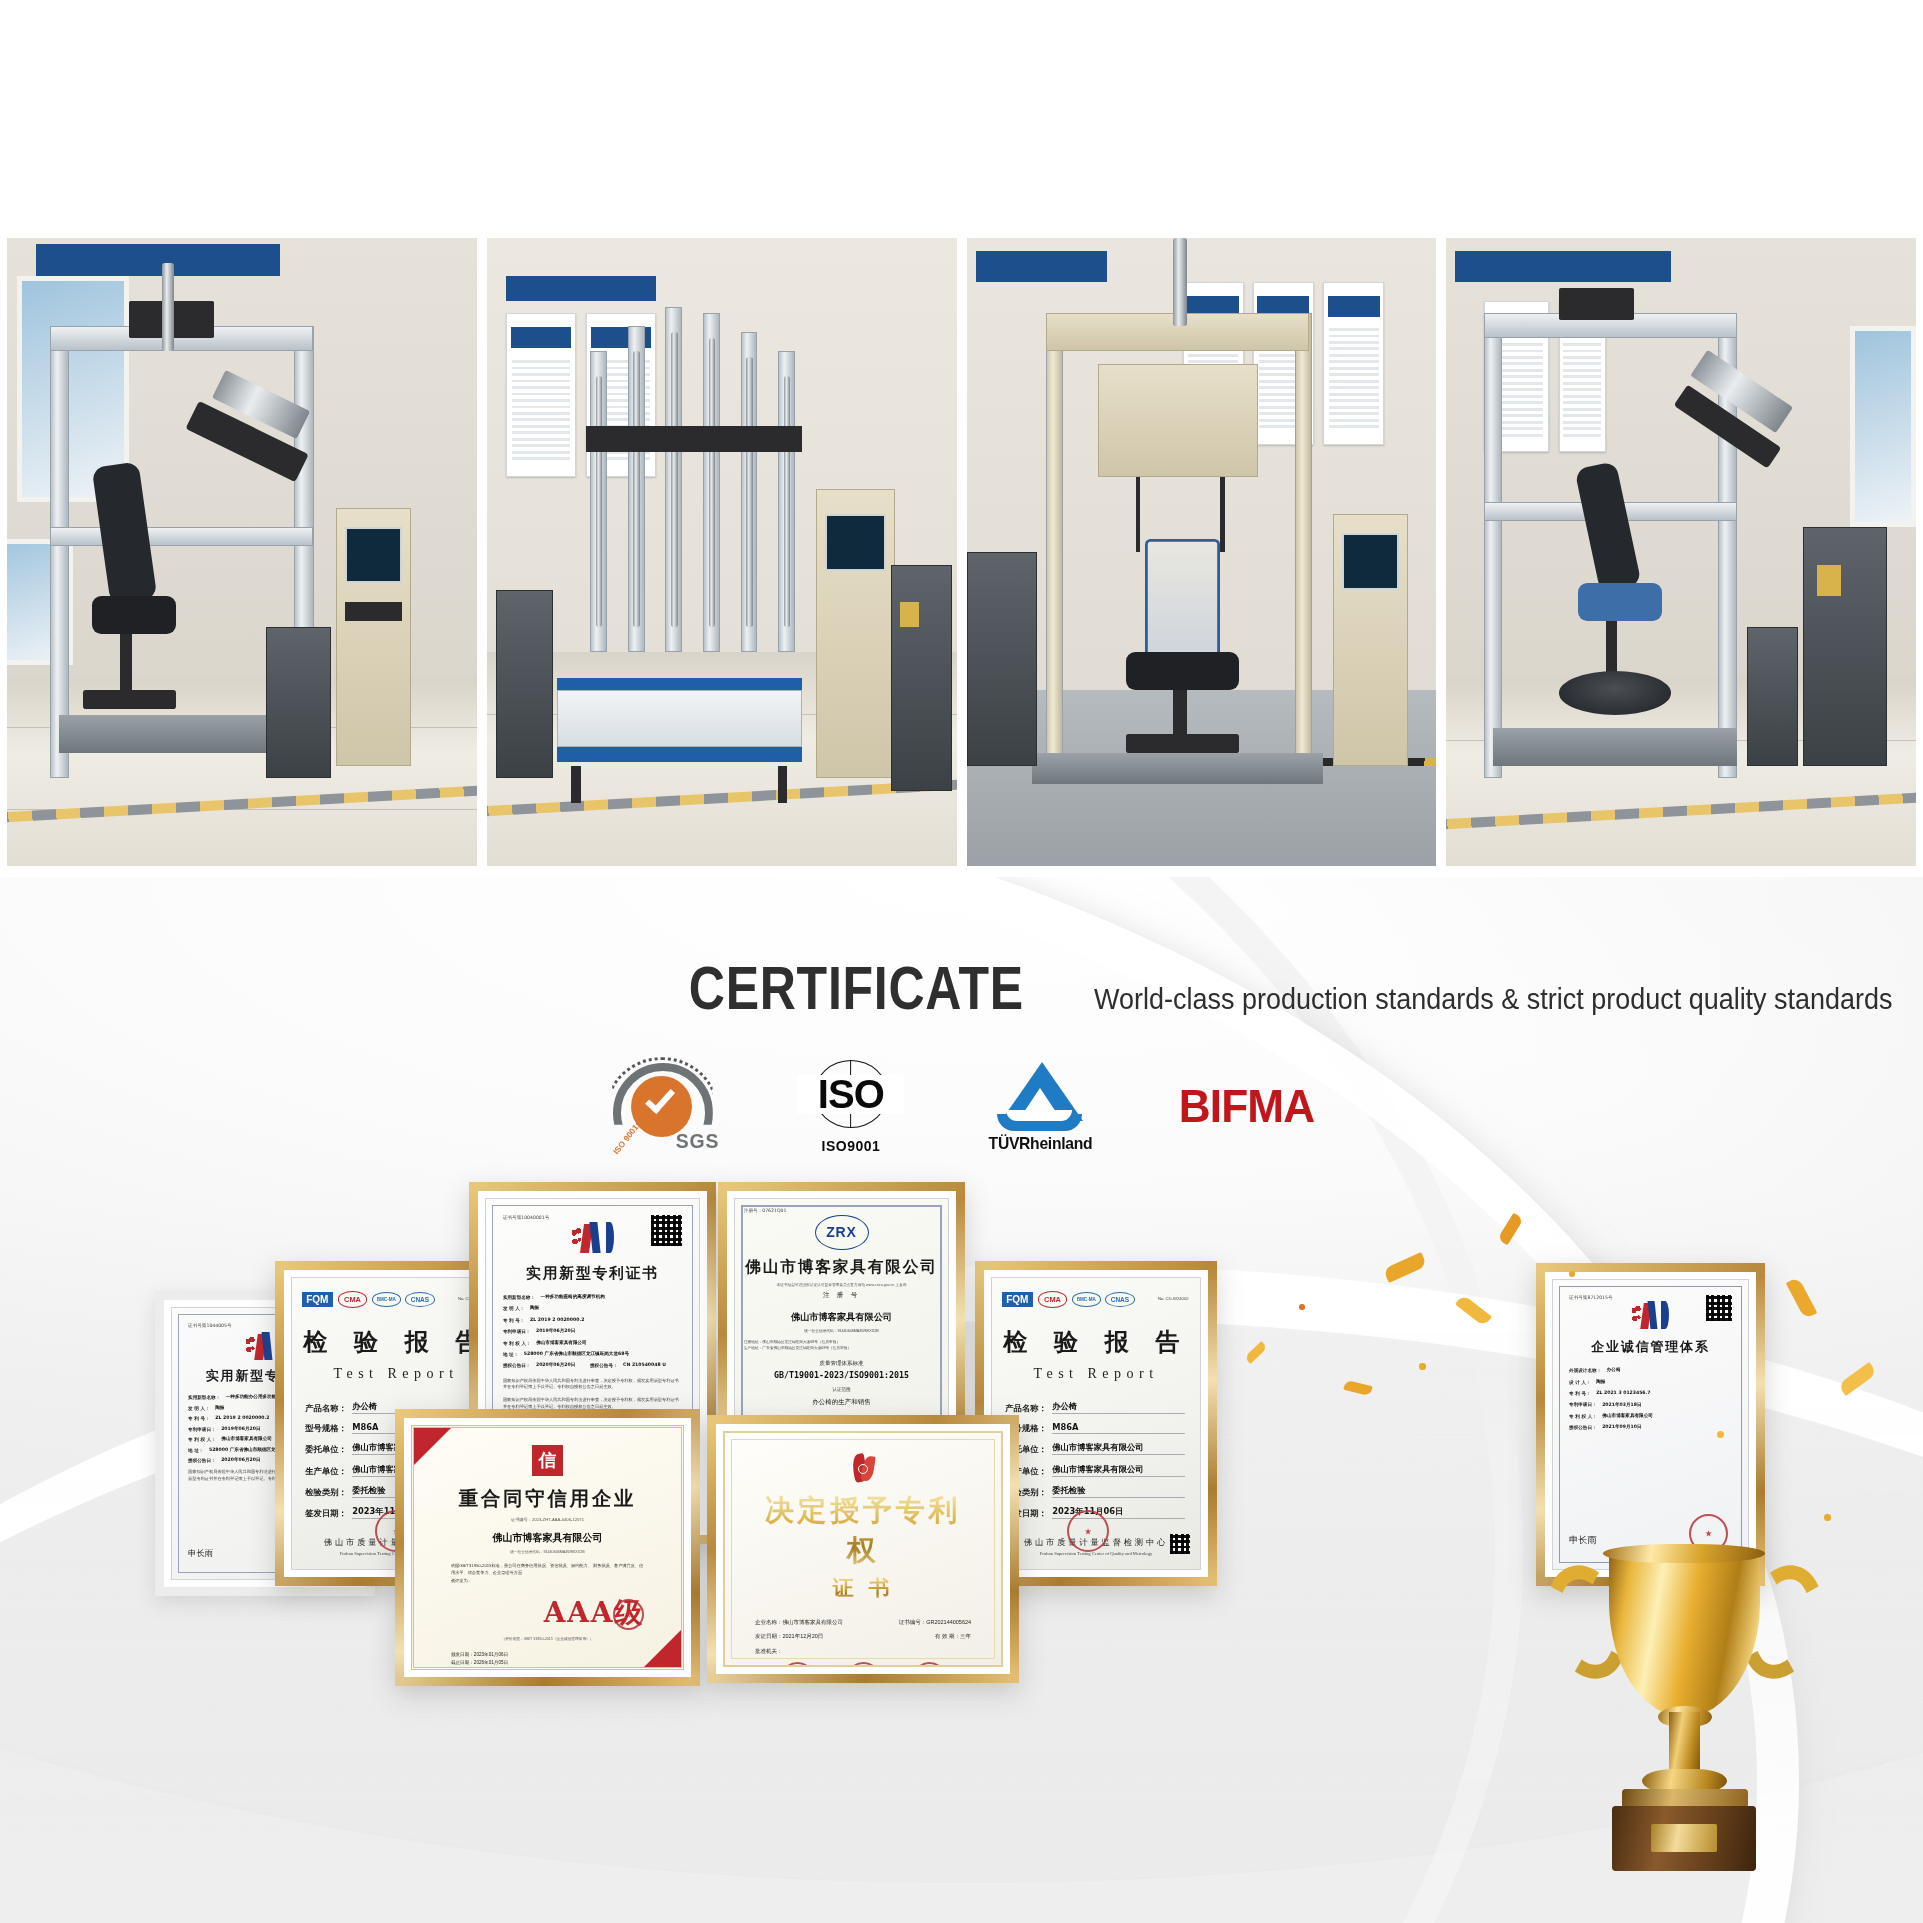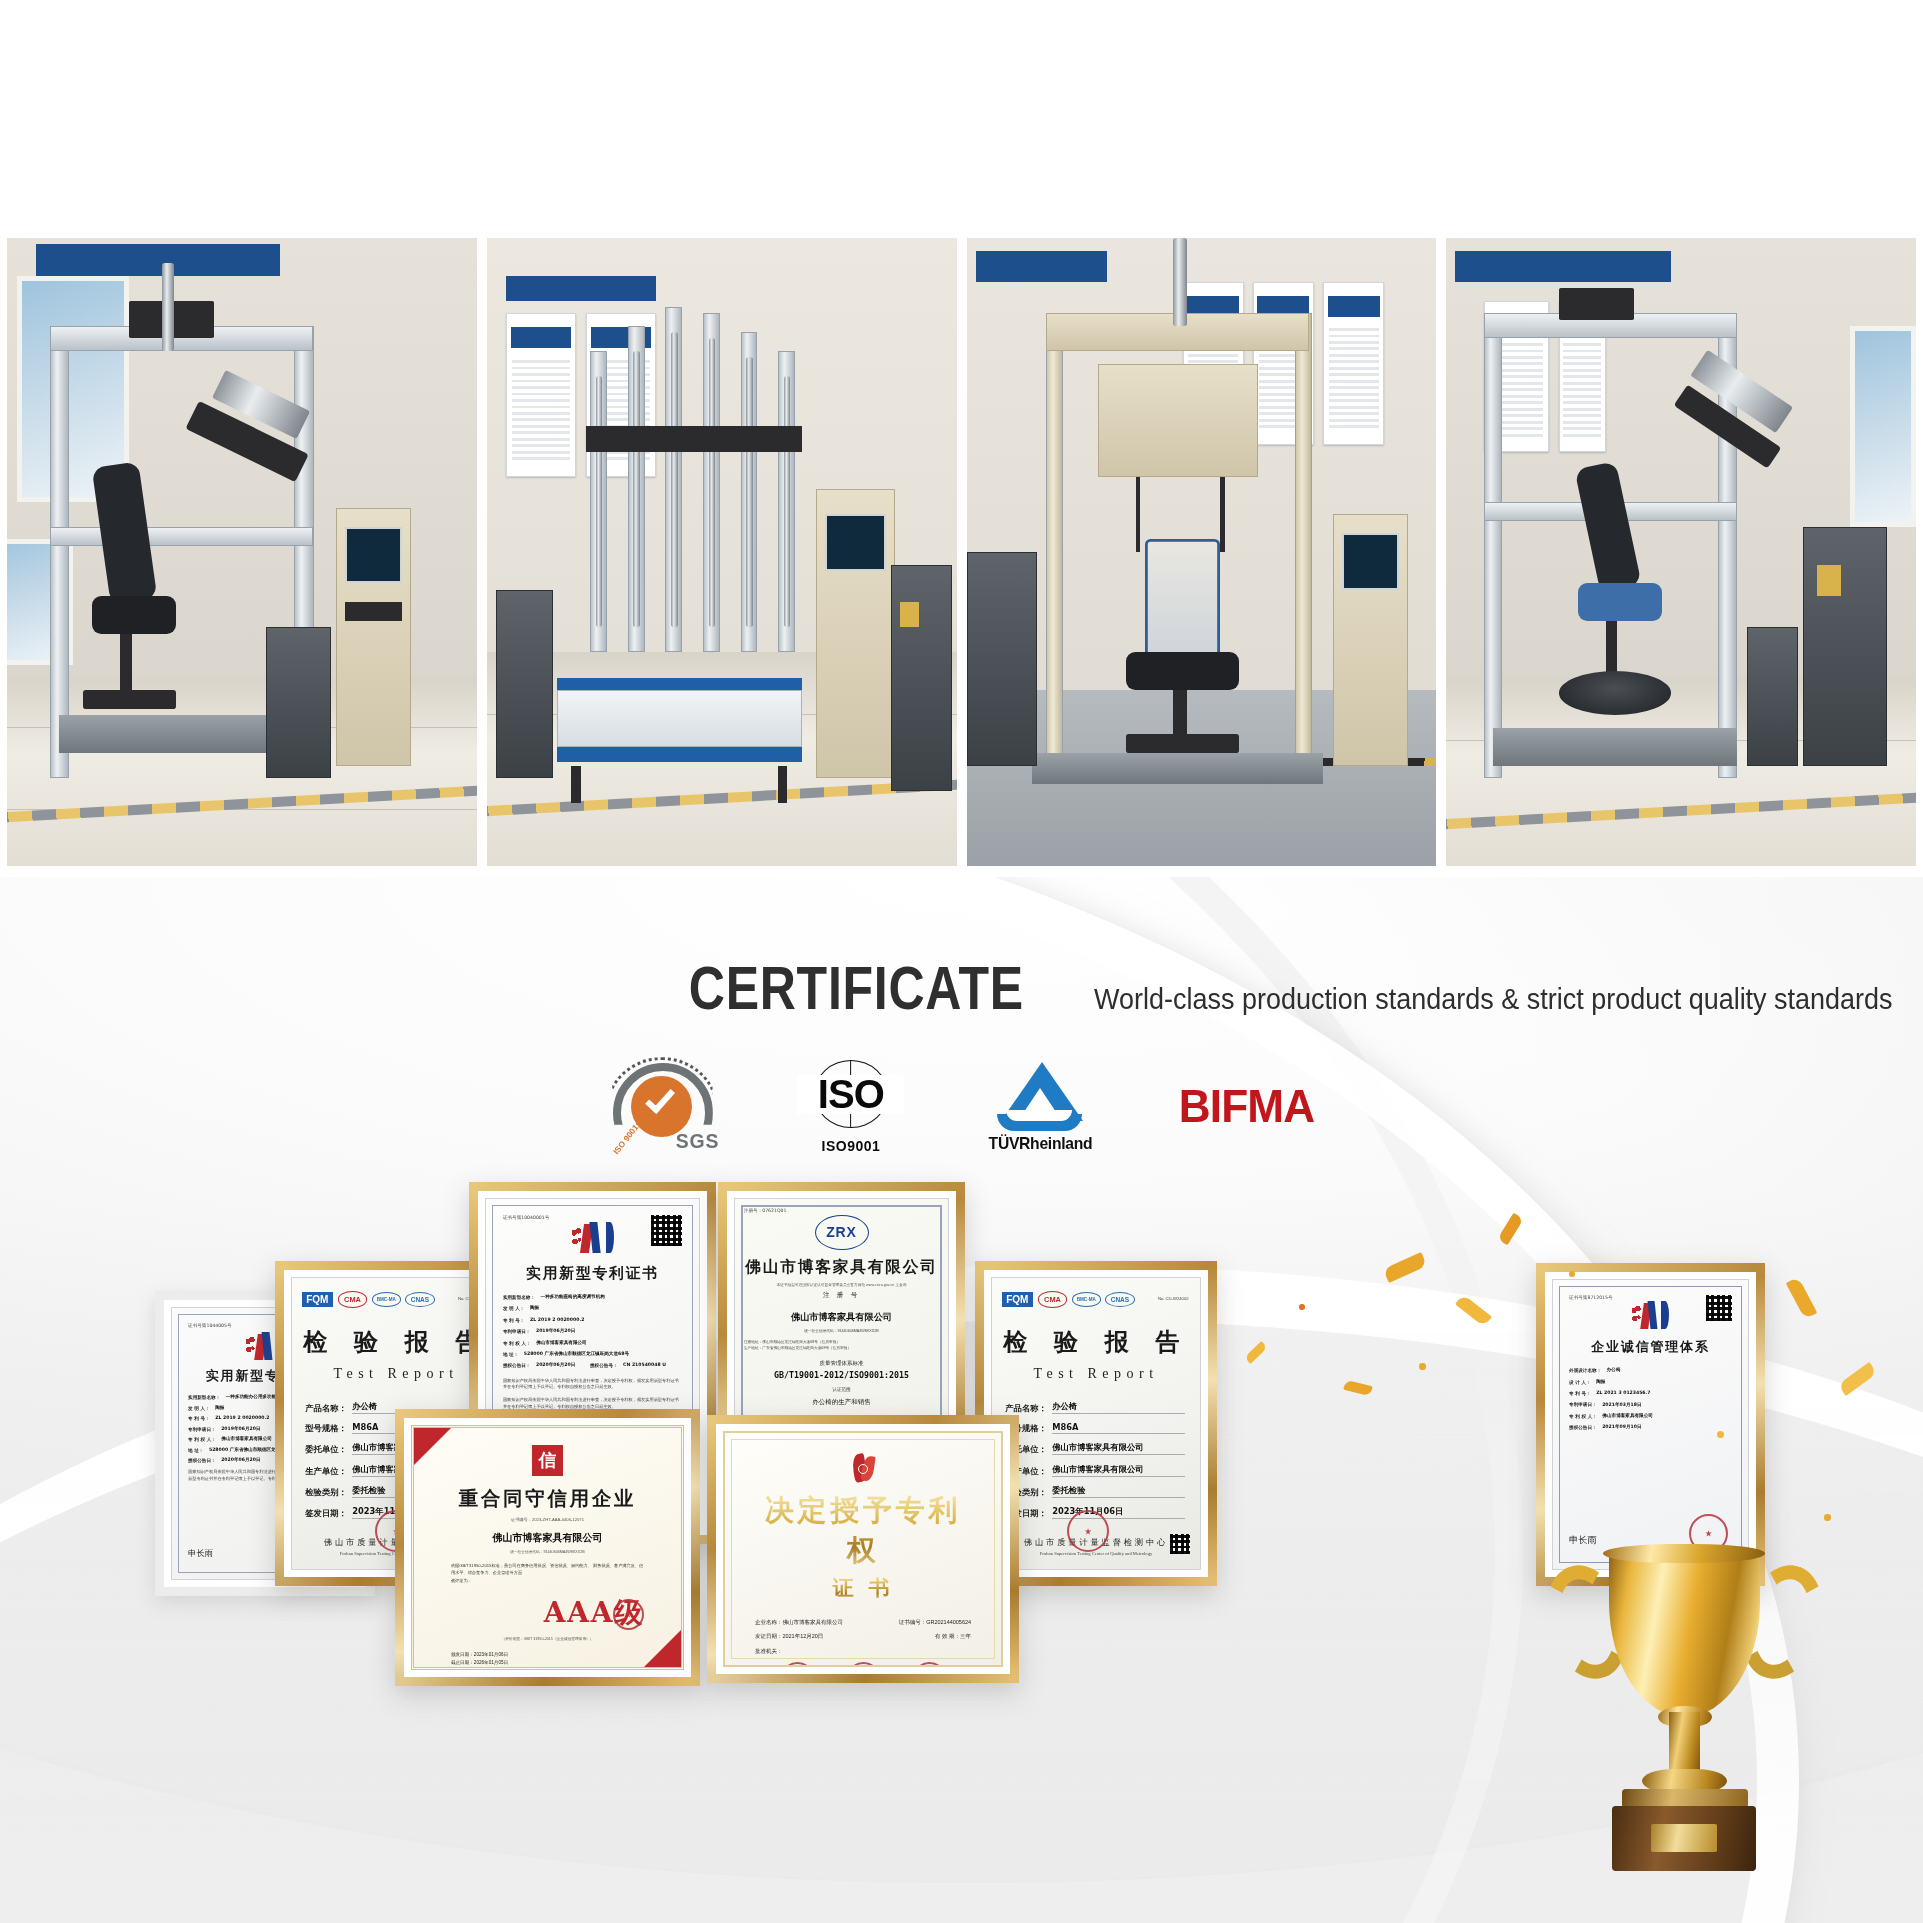--- a/index.html
+++ b/index.html
@@ -594,21 +594,21 @@
           <div class="c-title-cn" style="font-size:15.7px;margin-top:7.4px;letter-spacing:1.8px" data-bind="certificate.items.3.title_cn">佛山市博客家具有限公司</div>
           <div style="text-align:center;font-size:3.7px;color:#555;margin-top:3.7px">本证书信息可在国家认证认可监督管理委员会官方网站 www.cnca.gov.cn 上查询</div>
           <div style="text-align:center;font-size:6.5px;color:#222;margin-top:4.6px;letter-spacing:2.8px" data-bind="certificate.items.3.subtitle_cn">注 册 号</div>
           <div style="text-align:center;font-size:9.2px;font-weight:bold;color:#111;margin-top:11px;font-family:'DejaVu Sans',sans-serif" data-bind="certificate.items.3.company">佛山市博客家具有限公司</div>
           <div style="text-align:center;font-size:3.7px;color:#444;margin-top:3.7px">统一社会信用代码：91440606MA4W8KXX2B</div>
           <div style="font-size:3.7px;color:#444;margin-top:5.5px;line-height:1.7">
             注册地址：佛山市顺德区龙江镇旺岗大道68号（住所申报）<br>
             生产地址：广东省佛山市顺德区龙江镇旺岗大道68号（住所申报）
           </div>
           <div style="text-align:center;font-size:5.5px;color:#222;margin-top:9.2px" data-bind="certificate.items.3.standard_label">质量管理体系标准</div>
-          <div style="text-align:center;font-size:8.3px;font-weight:bold;color:#0f0f0f;margin-top:2.8px;font-family:'DejaVu Sans Mono',monospace" data-bind="certificate.items.3.standard">GB/T19001-2012/ISO9001:2015</div>
+          <div style="text-align:center;font-size:8.3px;font-weight:bold;color:#0f0f0f;margin-top:2.8px;font-family:'DejaVu Sans Mono',monospace" data-bind="certificate.items.3.standard">GB/T19001-2023/ISO9001:2015</div>
           <div style="text-align:center;font-size:4.6px;color:#333;margin-top:7.4px" data-bind="certificate.items.3.scope_label">认证范围</div>
           <div style="text-align:center;font-size:6.5px;color:#111;margin-top:5.5px" data-bind="certificate.items.3.scope">办公椅的生产和销售</div>
           <div style="display:flex;justify-content:space-between;margin-top:24px;font-size:4.6px;color:#222">
             <span><span data-bind="certificate.items.3.issue_label">发证日期：</span><span data-bind="certificate.items.3.issue_date">2022年01月18日</span></span>
             <span><span data-bind="certificate.items.3.expiry_label">有效期至：</span><span data-bind="certificate.items.3.expiry_date">2025年01月17日</span></span>
           </div>
           <div style="display:flex;justify-content:space-between;align-items:flex-end;margin-top:13px">
             <span style="font-size:4.6px;color:#222" data-bind="certificate.items.3.issuer">北京中联天诚认证有限公司</span>
             <span style="font-size:4.6px;color:#222" data-bind="certificate.items.3.signer_label">签发人：</span>
           </div>

